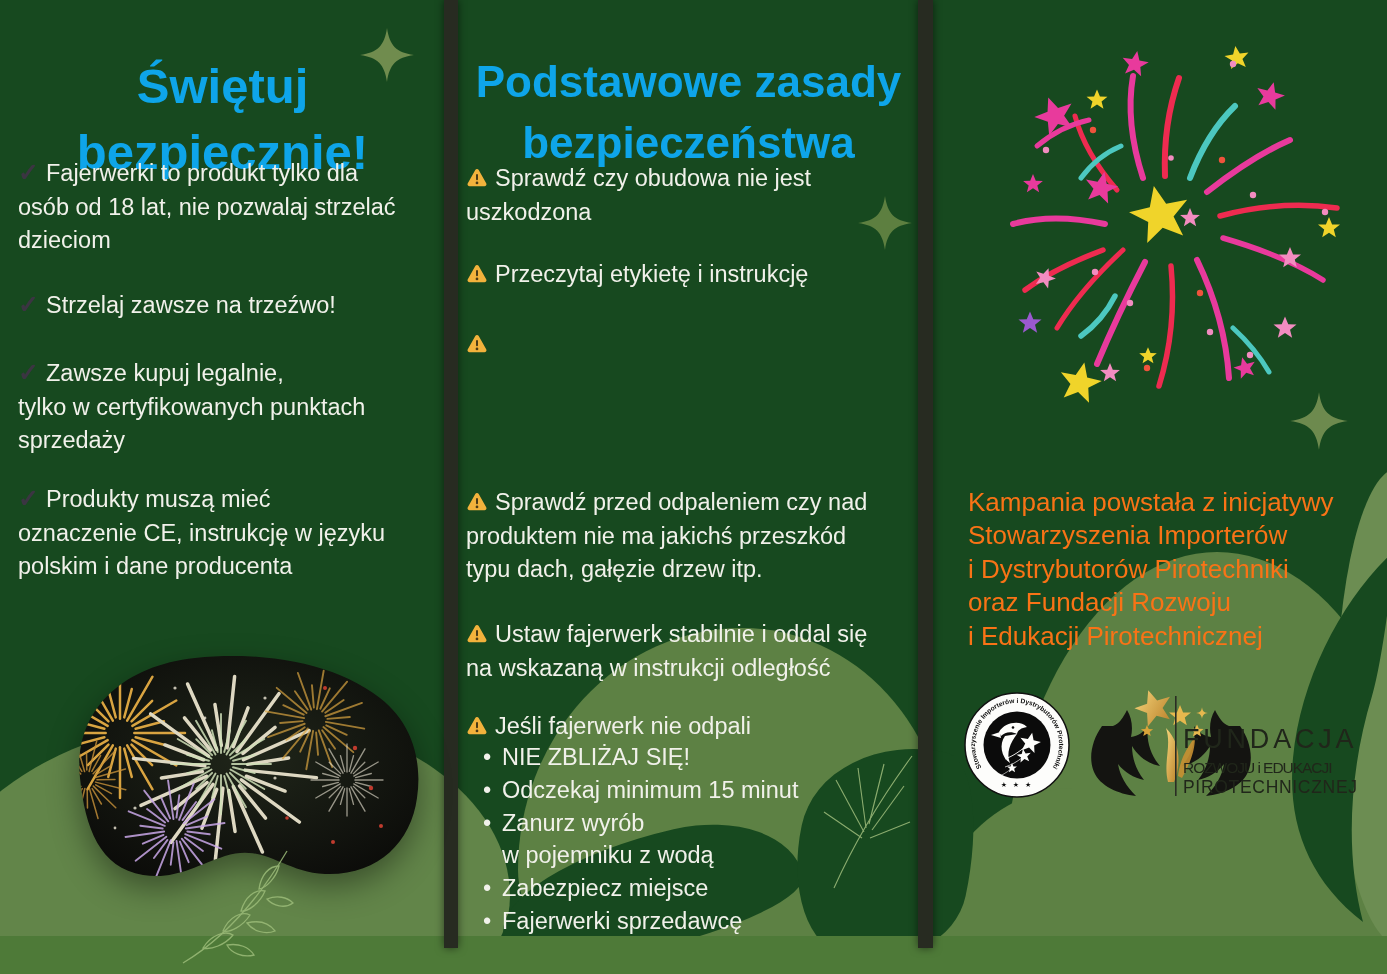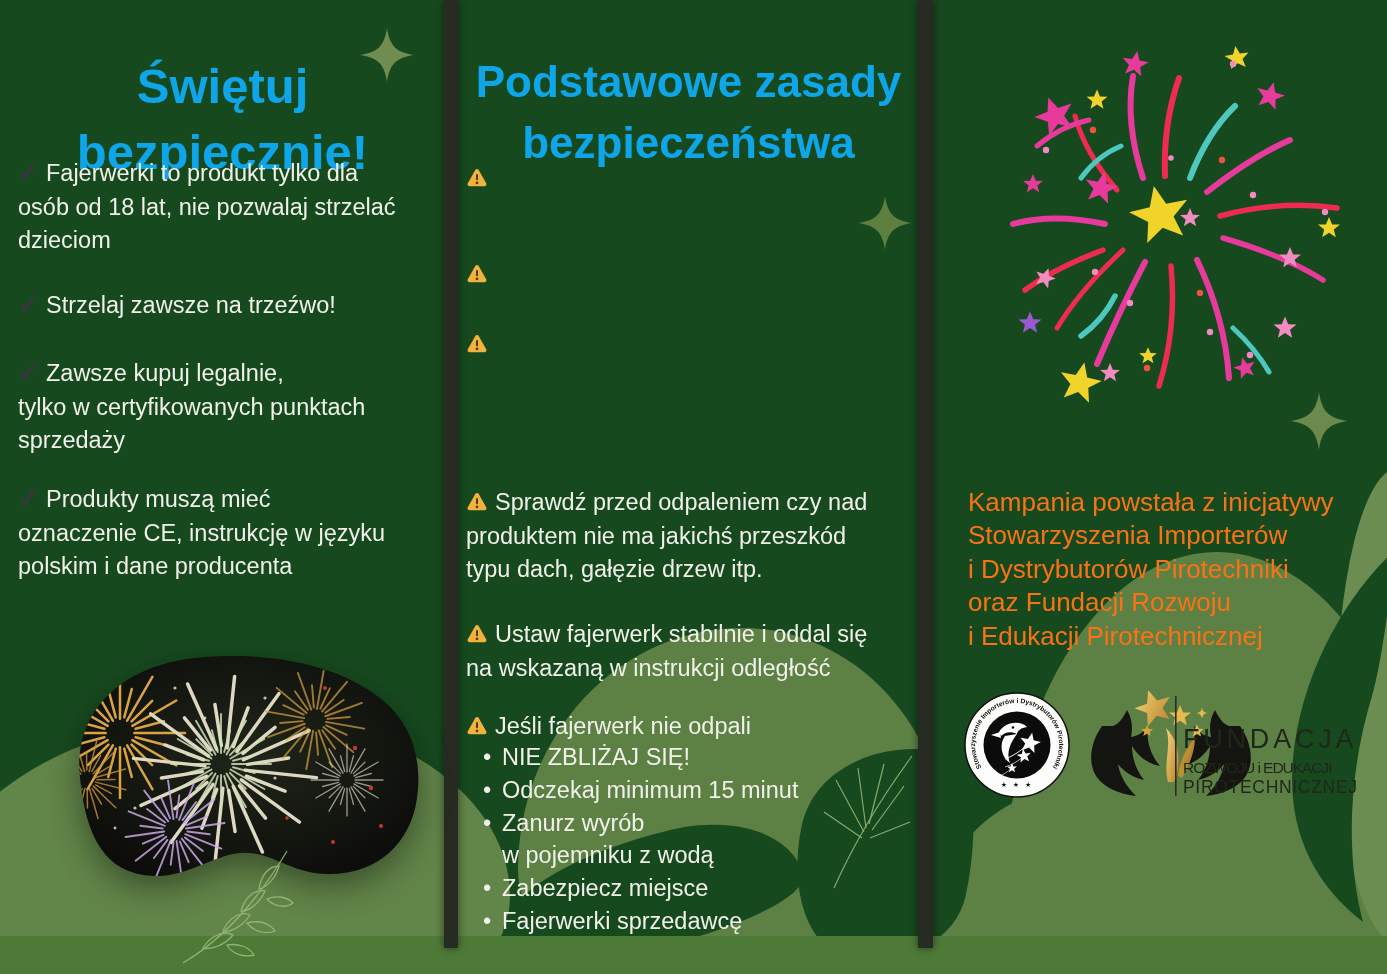--- a/index.html
+++ b/index.html
@@ -187,27 +187,28 @@
 bezpieczeństwa</h1>
 
   <svg class="sparkle" style="left:856px;top:194px;width:58px;height:58px" viewBox="-14 -14 28 28">
     <use href="#sp4" fill="#5d7f40"></use>
   </svg>
 
   <p class="bullet mp-bullet" style="top:162px"><svg class="warn-icon" viewBox="0 0 24 22">
         <path d="M10.1,2.2 a2.2,2.2 0 0 1 3.8,0 l8.2,14.6 a2.2,2.2 0 0 1 -1.9,3.3 H3.8 a2.2,2.2 0 0 1 -1.9,-3.3 Z" fill="#f2b23c"></path>
         <rect x="10.9" y="6.6" width="2.2" height="7" rx="1.1" fill="#4a3a16"></rect>
         <circle cx="12" cy="16.4" r="1.5" fill="#4a3a16"></circle>
-      </svg></p>
+      </svg><span class="txt">Sprawdź czy obudowa nie jest
+uszkodzona</span></p>
 
   <p class="bullet mp-bullet" style="top:258px"><svg class="warn-icon" viewBox="0 0 24 22">
         <path d="M10.1,2.2 a2.2,2.2 0 0 1 3.8,0 l8.2,14.6 a2.2,2.2 0 0 1 -1.9,3.3 H3.8 a2.2,2.2 0 0 1 -1.9,-3.3 Z" fill="#f2b23c"></path>
         <rect x="10.9" y="6.6" width="2.2" height="7" rx="1.1" fill="#4a3a16"></rect>
         <circle cx="12" cy="16.4" r="1.5" fill="#4a3a16"></circle>
-      </svg></p>
+      </svg><span class="txt">Przeczytaj etykietę i instrukcję</span></p>
 
   <p class="bullet mp-bullet" style="top:328px"><svg class="warn-icon" viewBox="0 0 24 22">
         <path d="M10.1,2.2 a2.2,2.2 0 0 1 3.8,0 l8.2,14.6 a2.2,2.2 0 0 1 -1.9,3.3 H3.8 a2.2,2.2 0 0 1 -1.9,-3.3 Z" fill="#f2b23c"></path>
         <rect x="10.9" y="6.6" width="2.2" height="7" rx="1.1" fill="#4a3a16"></rect>
         <circle cx="12" cy="16.4" r="1.5" fill="#4a3a16"></circle>
       </svg></p>
 
   <p class="bullet mp-bullet" style="top:486px"><svg class="warn-icon" viewBox="0 0 24 22">
         <path d="M10.1,2.2 a2.2,2.2 0 0 1 3.8,0 l8.2,14.6 a2.2,2.2 0 0 1 -1.9,3.3 H3.8 a2.2,2.2 0 0 1 -1.9,-3.3 Z" fill="#f2b23c"></path>
         <rect x="10.9" y="6.6" width="2.2" height="7" rx="1.1" fill="#4a3a16"></rect>

